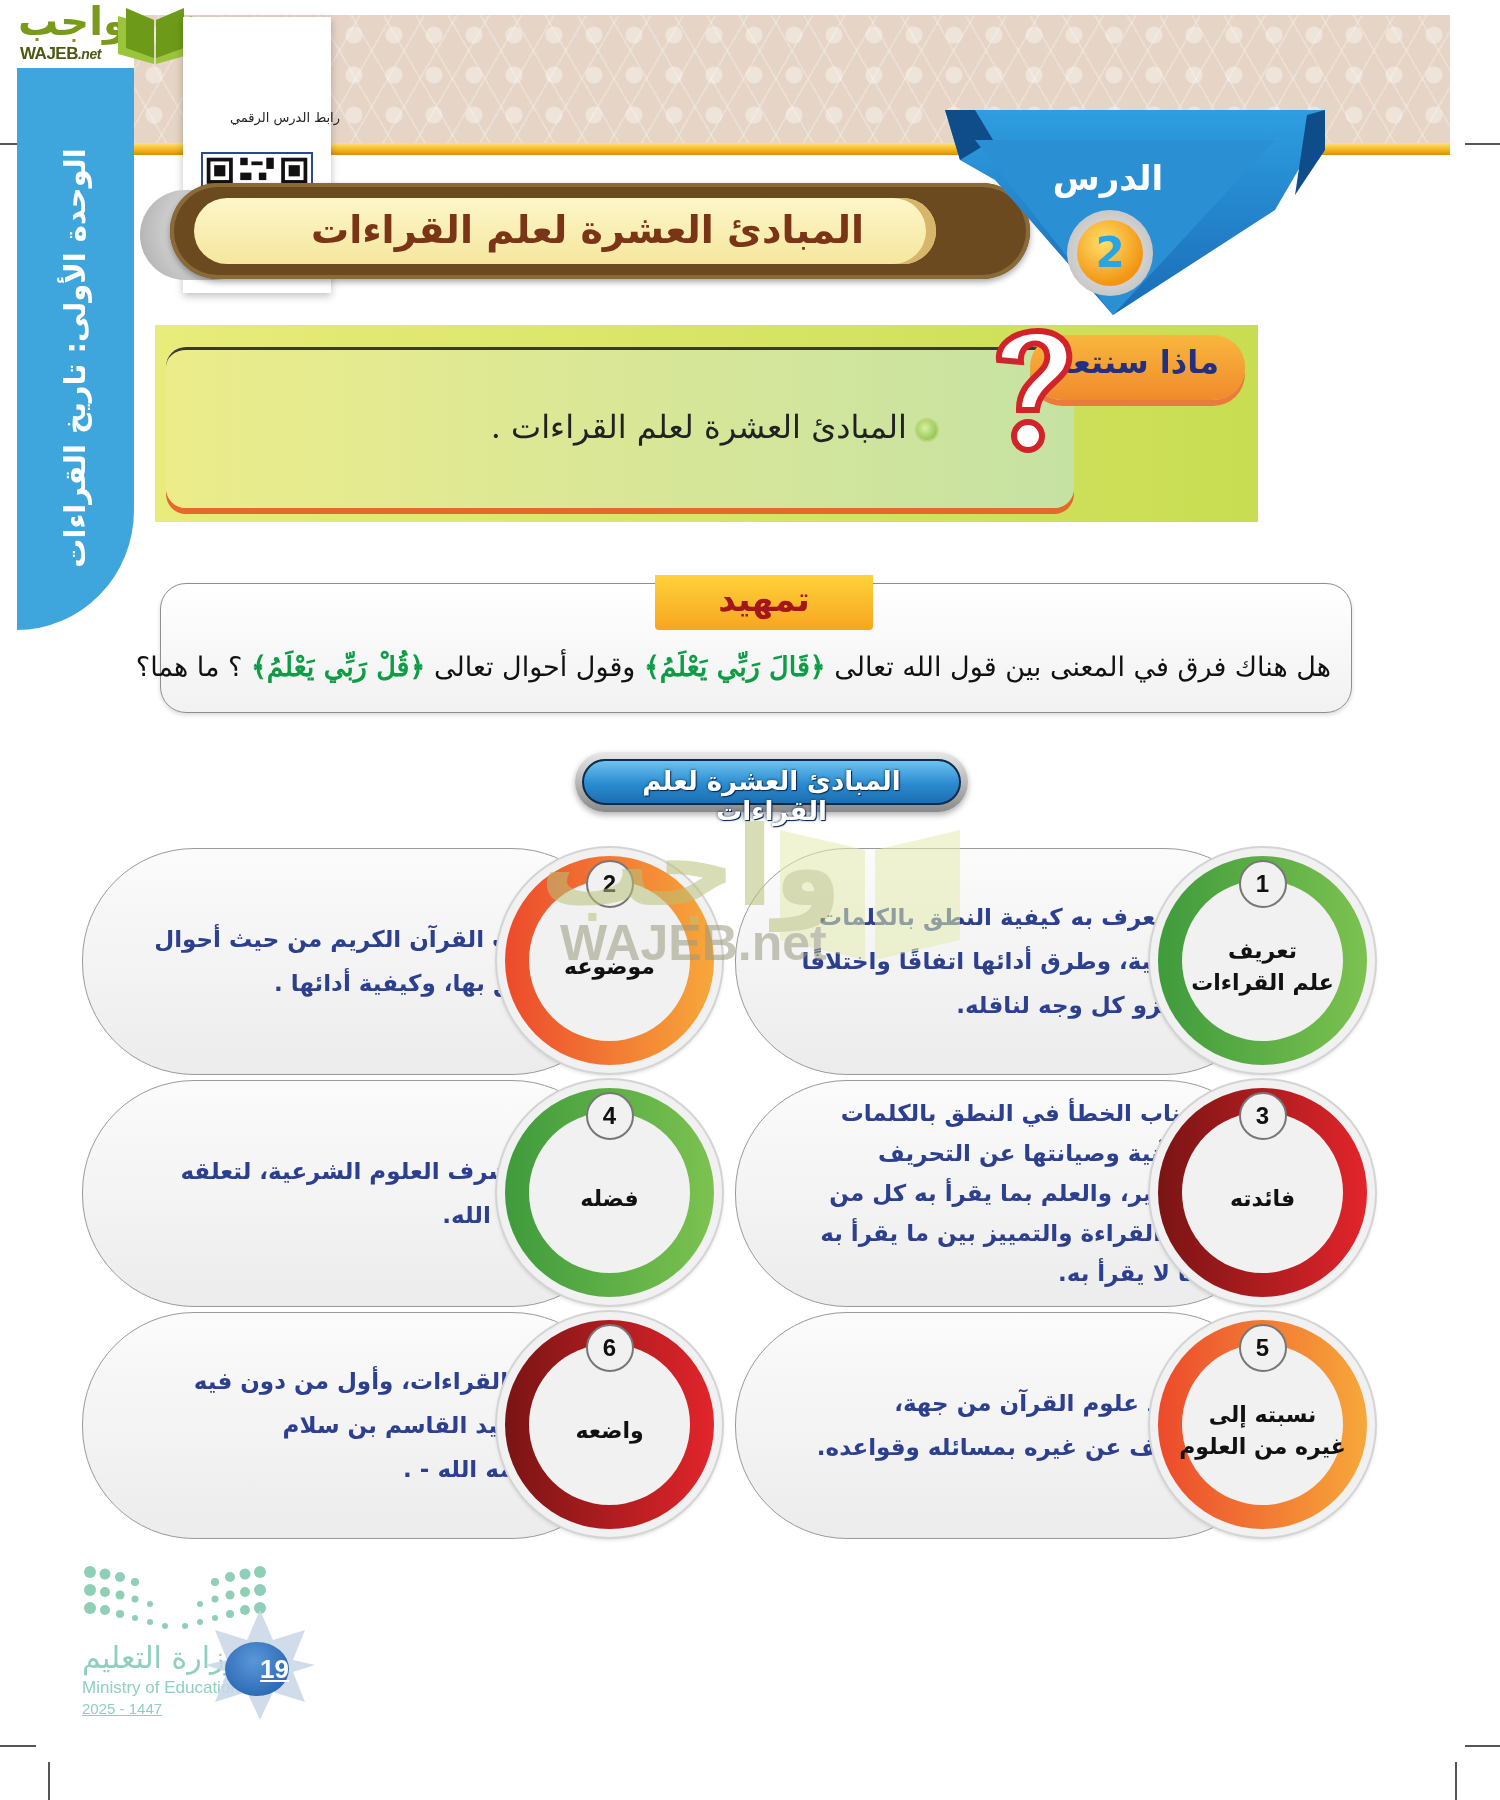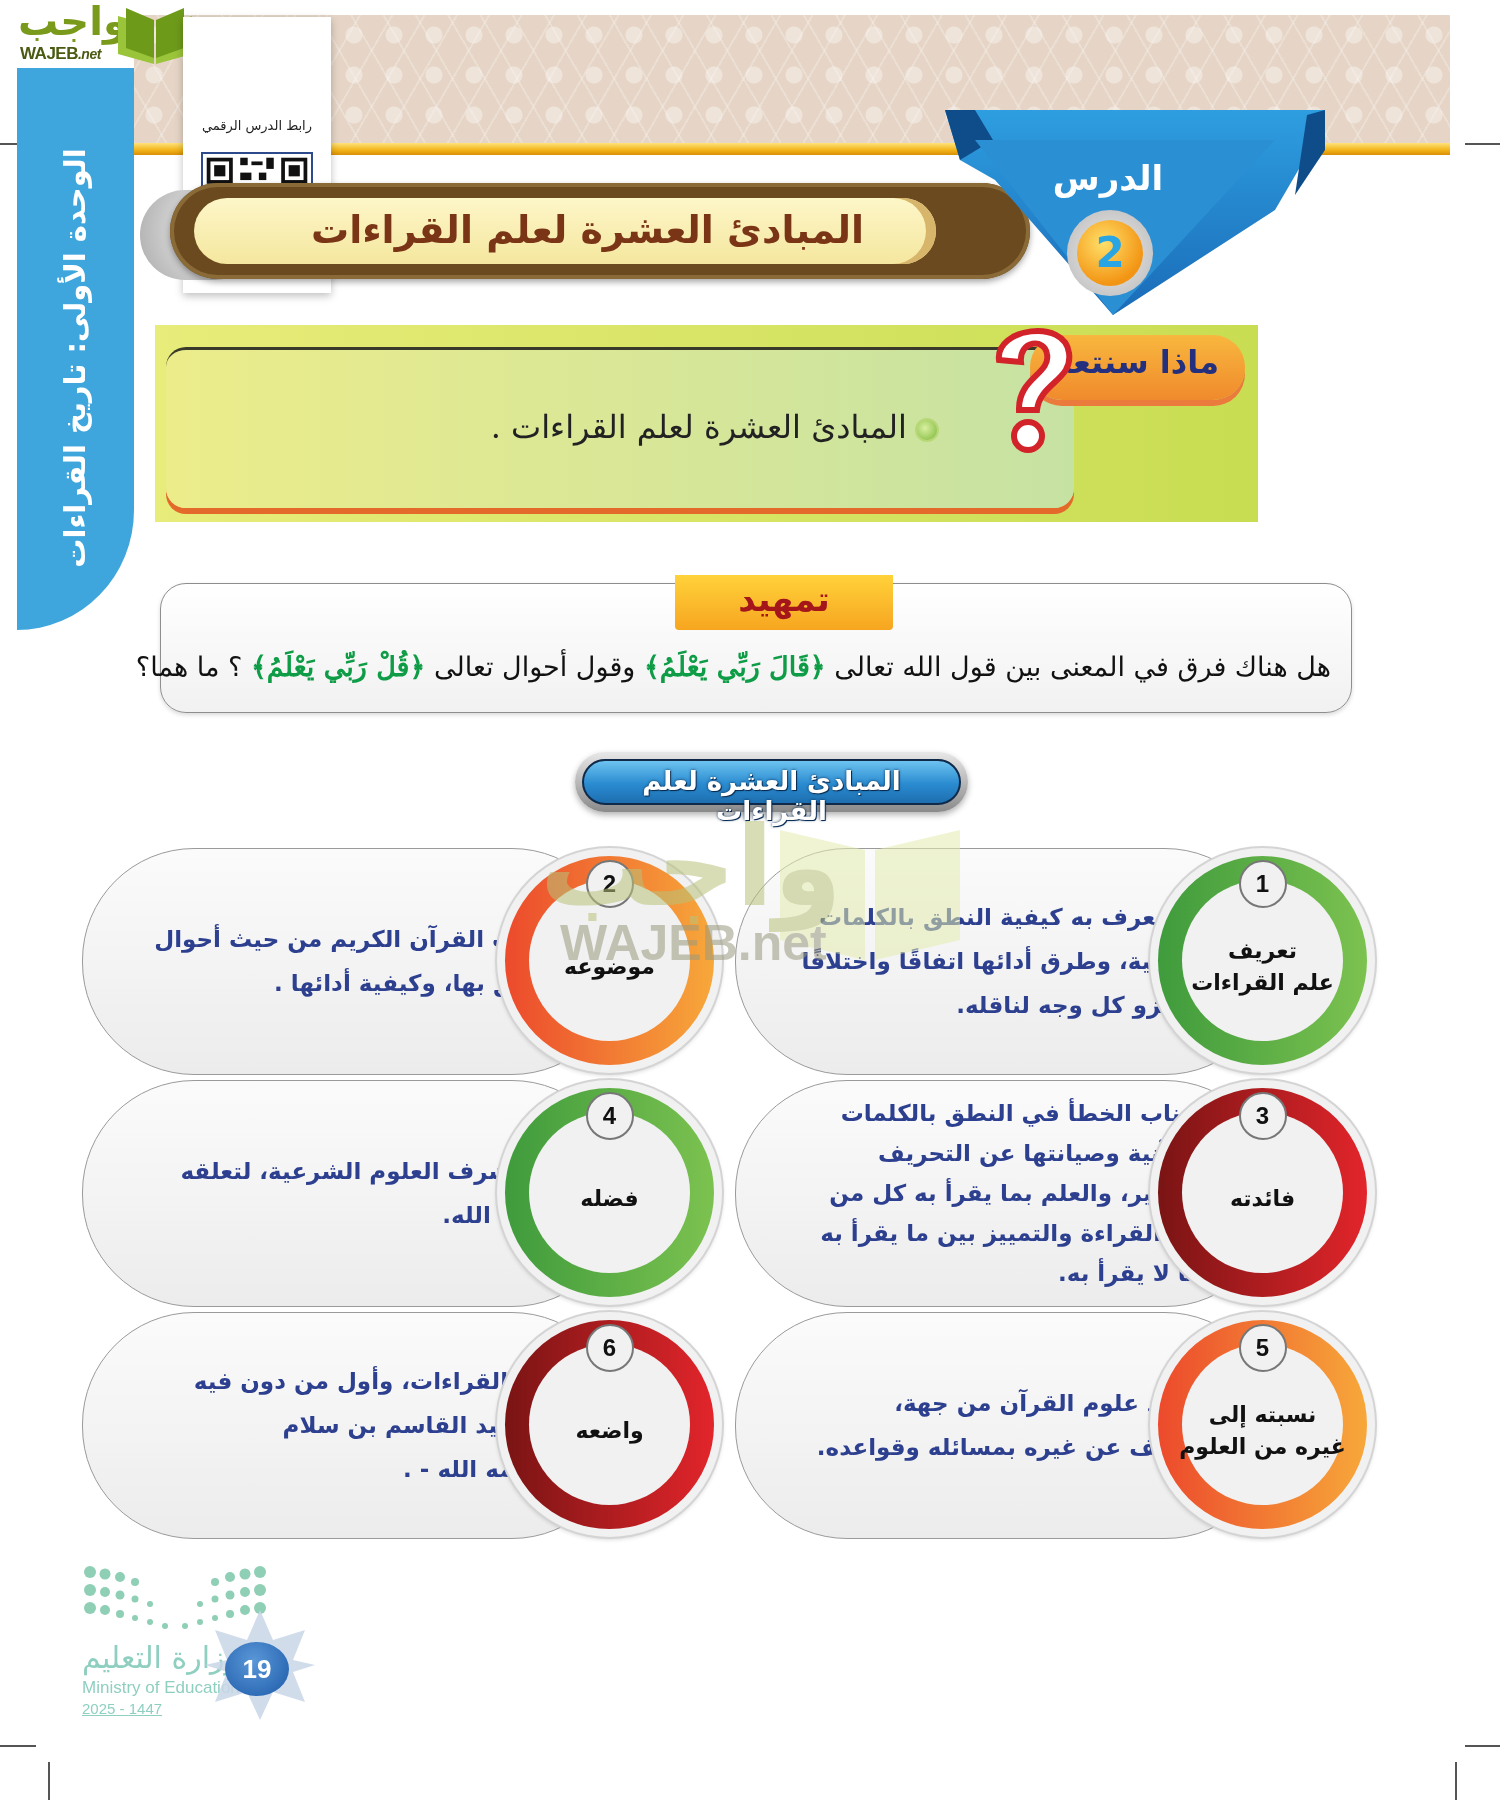--- a/index.html
+++ b/index.html
@@ -19,21 +19,21 @@
   
   .band{left:134px;top:15px;width:1316px;height:130px;background:#e6d5c6;
     background-image:
       radial-gradient(circle at 20px 20px, rgba(255,255,255,.35) 0 8px, transparent 9px),
       repeating-linear-gradient(60deg, rgba(255,255,255,.22) 0 2px, transparent 2px 28px),
       repeating-linear-gradient(-60deg, rgba(255,255,255,.22) 0 2px, transparent 2px 28px);
     background-size:40px 40px, auto, auto;}
   .band-stripe{left:134px;top:143px;width:1316px;height:12px;background:linear-gradient(#ffe27a,#f2b318 60%,#d88f06);}
   
   .qr-card{left:183px;top:17px;width:148px;height:276px;background:#fff;box-shadow:0 3px 8px rgba(0,0,0,.25);}
-  .qr-label{position:absolute;top:101px;width:100%;text-align:center;font-size:13px;color:#222;direction:rtl;}
+  .qr-label{position:absolute;top:93px;width:100%;text-align:center;font-size:13px;color:#222;direction:rtl;padding-left:28px;}
   .qr-box{position:absolute;left:18px;top:135px;width:108px;height:108px;border:2px solid #2c4a8c;background:#fff;}
   .qr-url{position:absolute;top:248px;width:100%;text-align:center;font-size:13px;color:#222;font-family:"Liberation Sans",sans-serif;}
   
   .title-cap{left:140px;top:190px;width:120px;height:90px;border-radius:45px;background:radial-gradient(circle at 60% 45%,#f4f4f4,#a9a9a9);}
   .title-bar{left:170px;top:183px;width:860px;height:96px;border-radius:48px;background:#6b4a1f;box-shadow:0 3px 6px rgba(0,0,0,.35), inset 0 0 0 4px #8a6a36;}
   .title-inner{position:absolute;left:24px;top:15px;width:742px;height:66px;border-radius:33px;background:linear-gradient(#fdf6c8,#f5e79f);box-shadow:inset -10px 0 0 #d7b56a;}
   .title-text{position:absolute;right:72px;top:10px;font-size:38px;font-weight:bold;color:#7a3516;direction:rtl;white-space:nowrap;}
   
   .ribbon{left:945px;top:110px;width:380px;height:210px;}
   .lesson-label{position:absolute;left:103px;top:48px;width:120px;text-align:center;font-size:34px;font-weight:bold;color:#fff;direction:rtl;}
@@ -42,21 +42,21 @@
   
   .learn-outer{left:155px;top:325px;width:1103px;height:197px;background:linear-gradient(90deg,#e8ec7a,#c8dd52);}
   .learn-inner{left:166px;top:347px;width:908px;height:158px;border-radius:20px;background:linear-gradient(90deg,#ecec8a,#c6e2a3);border-top:3px solid #3a3a2a;box-shadow:0 6px 0 #e46a2b;}
   .learn-item{position:absolute;right:135px;top:58px;font-size:32px;color:#222;direction:rtl;white-space:nowrap;font-family:"DejaVu Serif",serif;}
   .bullet{display:inline-block;width:20px;height:20px;border-radius:50%;background:radial-gradient(circle at 40% 40%,#d8f0a0,#7cb738);border:2px solid #b8d878;vertical-align:middle;margin-left:8px;}
   .learn-tab{left:1030px;top:335px;width:215px;height:65px;border-radius:32px;background:linear-gradient(#f8b73e,#f08a2c);box-shadow:0 6px 0 #ea7b3c;}
   .learn-tab-text{position:absolute;right:26px;top:8px;font-size:32px;font-weight:bold;color:#24307e;direction:rtl;}
   .qmark{left:985px;top:318px;width:92px;height:140px;}
   
   .tam-box{left:160px;top:583px;width:1190px;height:128px;border-radius:26px;border:1.5px solid #8e8e8e;background:linear-gradient(#fff,#f1f1f1);box-shadow:0 2px 4px rgba(0,0,0,.15);}
-  .tam-tab{left:675px;top:575px;width:218px;height:55px;background:linear-gradient(#ffd23a,#f7a520);border-radius:0 0 4px 4px;}
+  .tam-tab{left:655px;top:575px;width:218px;height:55px;background:linear-gradient(#ffd23a,#f7a520);border-radius:0 0 4px 4px;}
   .tam-tab-text{position:absolute;width:100%;text-align:center;top:4px;font-size:34px;font-weight:bold;color:#a5161b;}
   .tam-text{position:absolute;right:20px;top:67px;font-size:27px;color:#111;direction:rtl;white-space:nowrap;font-family:"DejaVu Serif",serif;}
   .ayah{color:#0e9c46;font-weight:bold;}
   
   .sec-head{left:575px;top:752px;width:393px;height:60px;border-radius:30px;background:linear-gradient(#e8e8e8,#8a8a8a);box-shadow:0 3px 6px rgba(0,0,0,.3);}
   .sec-head-inner{position:absolute;left:7px;top:7px;right:7px;bottom:7px;border-radius:24px;background:linear-gradient(#6dc3f0,#2a8bd0 55%,#1d6fb0);border:2px solid #102a4a;}
   .sec-head-text{position:absolute;width:100%;text-align:center;top:5px;font-size:26px;font-weight:bold;color:#fff;direction:rtl;text-shadow:0 0 3px #0a2e55,1px 1px 0 #0a2e55;}
   
   .wm-center{left:520px;top:810px;width:470px;height:160px;opacity:.55;}
   
@@ -70,21 +70,21 @@
   .circle-label{position:absolute;left:0;right:0;top:0;bottom:0;display:flex;align-items:center;justify-content:center;text-align:center;font-size:22px;line-height:32px;font-weight:bold;color:#111;direction:rtl;padding-top:12px;}
   .g-green{background:linear-gradient(90deg,#3f9b3c,#7cc250);}
   .g-orange{background:linear-gradient(90deg,#ec4a2c,#f7a83a);}
   .g-red{background:linear-gradient(90deg,#7a1414,#e2252b);}
   
   .moe{left:80px;top:1562px;width:260px;height:160px;}
   .moe-ar{position:absolute;left:2px;top:78px;font-size:30px;color:#8fcfc0;direction:rtl;}
   .moe-en{position:absolute;left:2px;top:116px;font-size:17px;color:#8fcfc0;font-family:"Liberation Sans",sans-serif;}
   .moe-year{position:absolute;left:2px;top:138px;font-size:15px;color:#8fcfc0;font-family:"Liberation Sans",sans-serif;text-decoration:underline;}
   .page-star{position:absolute;left:125px;top:48px;width:110px;height:110px;}
-  .page-num{position:absolute;left:145px;top:80px;width:64px;height:54px;border-radius:50%;background:radial-gradient(circle at 45% 35%,#5a97d8,#1c5aa8);color:#fff;text-align:center;line-height:54px;font-size:26px;font-weight:bold;font-family:"Liberation Sans",sans-serif;}
+  .page-num{position:absolute;left:145px;top:80px;width:64px;height:54px;border-radius:50%;background:radial-gradient(circle at 45% 35%,#5a97d8,#1c5aa8);color:#fff;text-align:right;line-height:54px;font-size:26px;font-weight:bold;font-family:"Liberation Sans",sans-serif;text-decoration:underline;}
 </style>
 </head>
 <body>
 
 <div class="crop" style="left:0;top:143px;width:40px;height:1.5px;"></div>
 <div class="crop" style="left:1465px;top:143px;width:35px;height:1.5px;"></div>
 <div class="crop" style="left:0;top:1745px;width:36px;height:1.5px;"></div>
 <div class="crop" style="left:1465px;top:1745px;width:35px;height:1.5px;"></div>
 <div class="crop" style="left:48px;top:1762px;width:1.5px;height:38px;"></div>
 <div class="crop" style="left:1455px;top:1762px;width:1.5px;height:38px;"></div>

